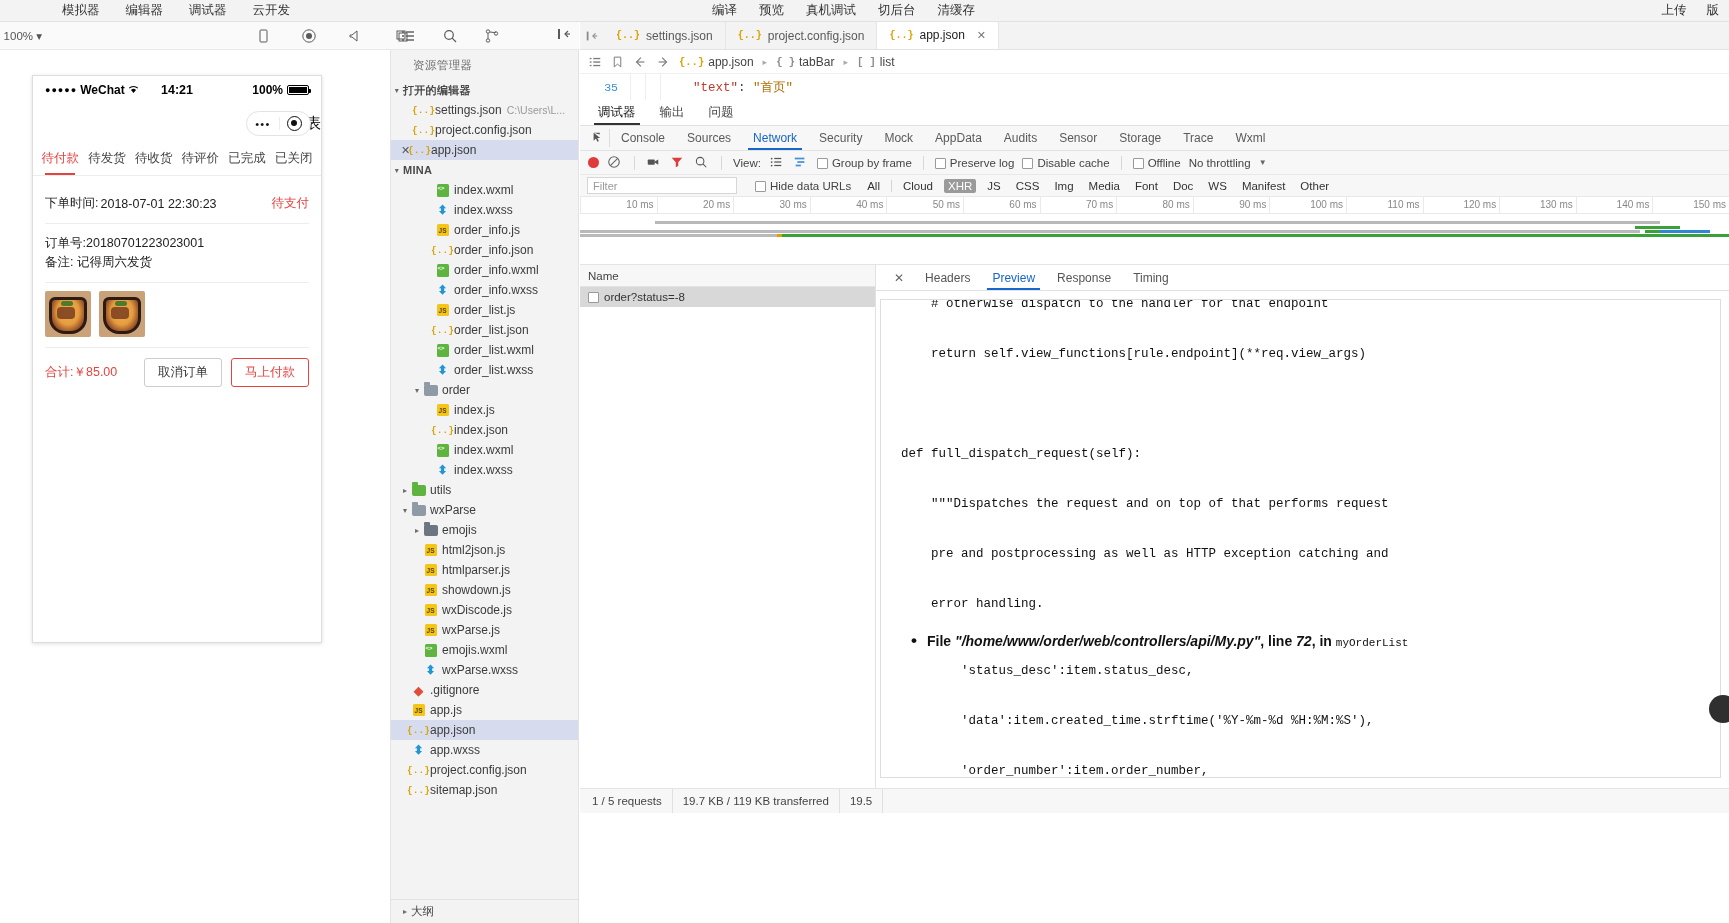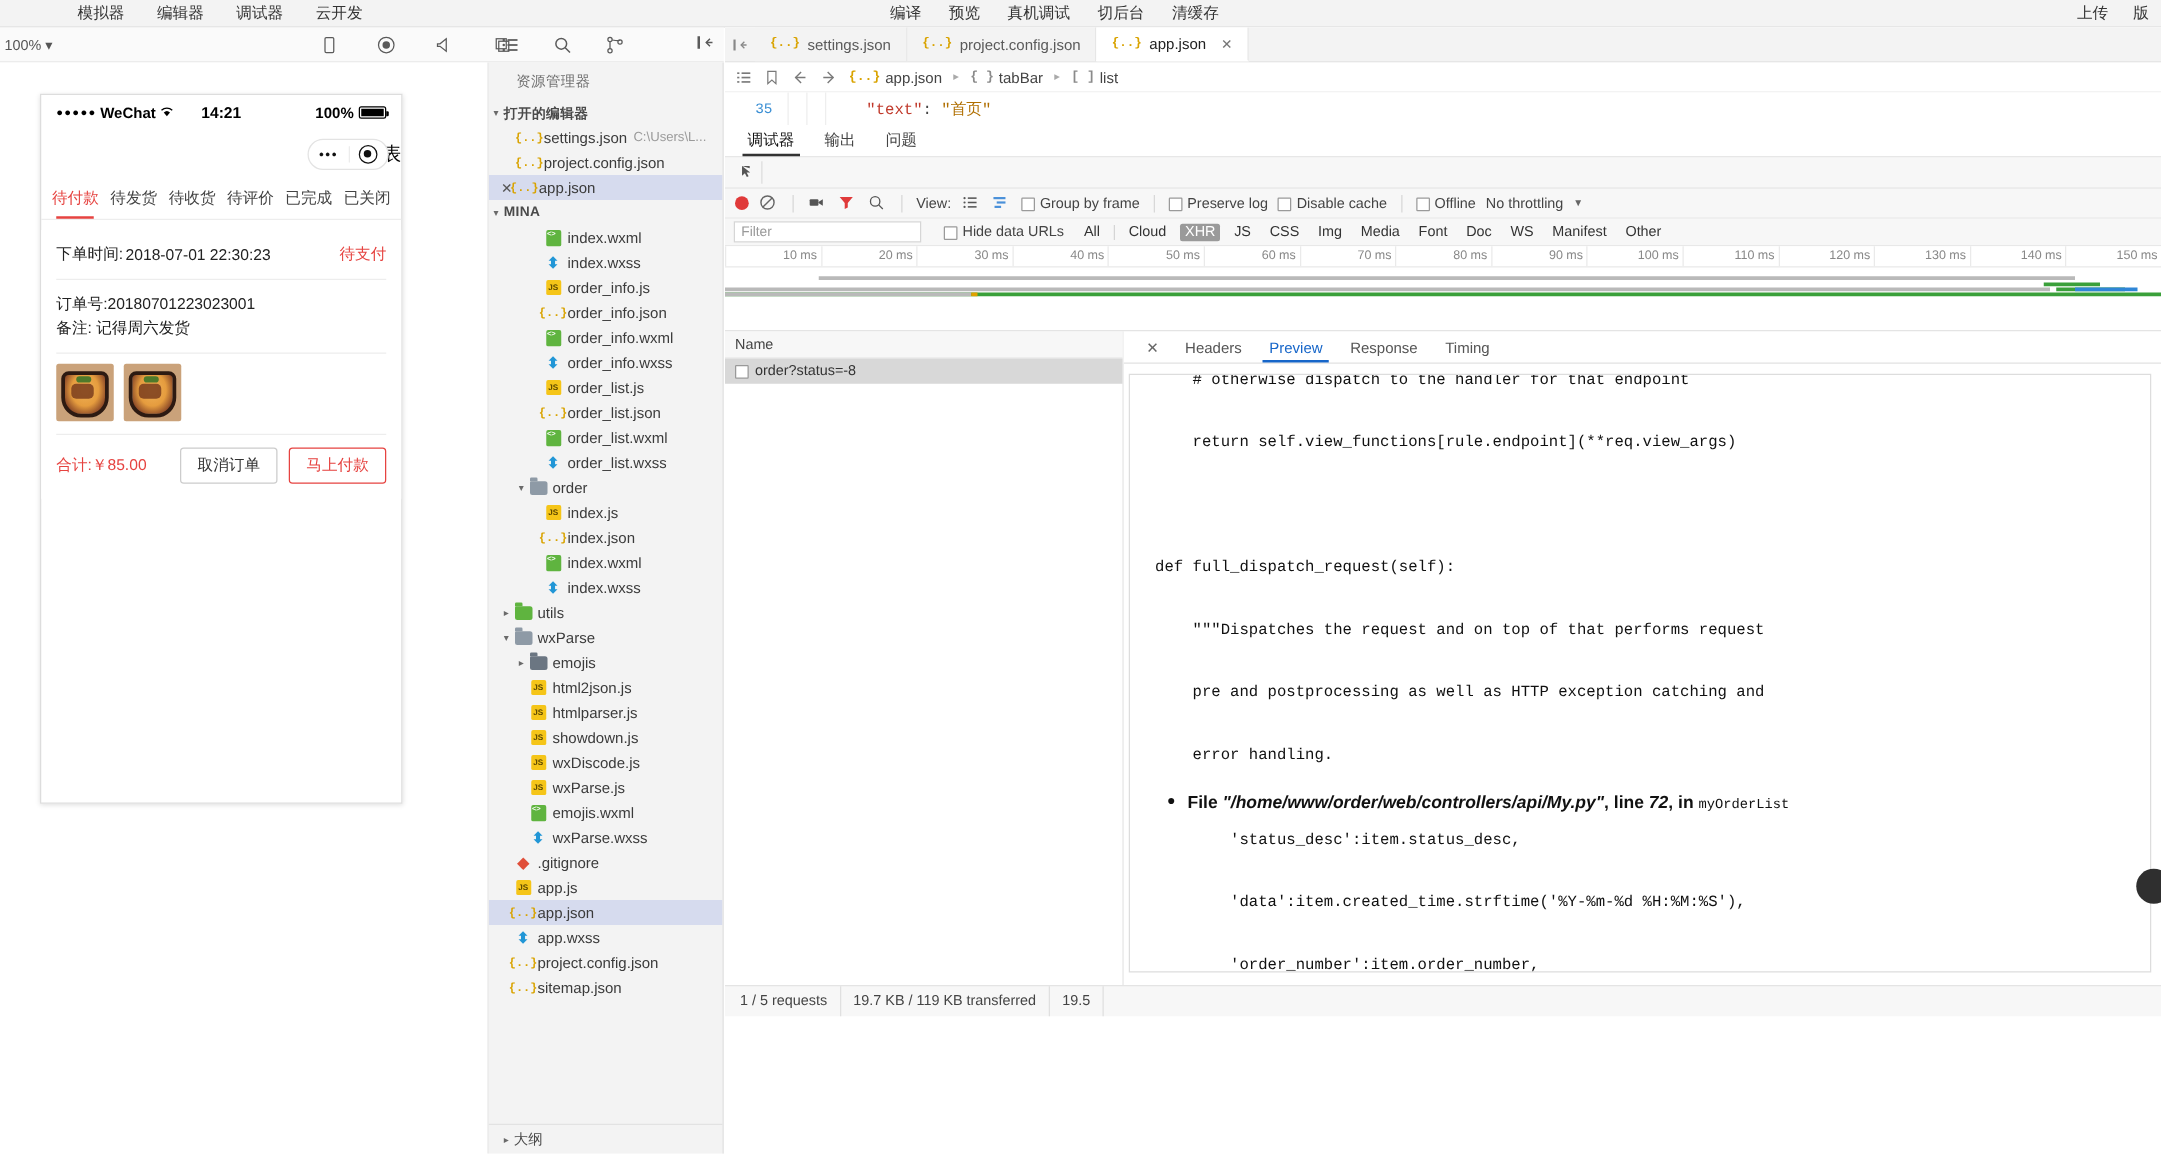--- a/index.html
+++ b/index.html
@@ -184,21 +184,21 @@
   .fsep { width:1px; height:12px; background:#d5d5d5; }
 
   .timeline { height:68px; position:relative; border-bottom:1px solid #e4e4e4; background:#fff;}
   .tl-ruler { position:absolute; left:0; right:0; top:0; height:17px; border-bottom:1px solid #e9e9e9;}
   .tick { position:absolute; top:0; bottom:0; border-left:1px solid #eaeaea; }
   .tick span { position:absolute; right:3px; top:2px; font-size:10px; color:#888; white-space:nowrap;}
   .tl-bar1 { position:absolute; left:75px; top:24px; height:3px; background:#b9b9b9; }
   .tl-bar2 { position:absolute; top:33px; height:3px; }
 
   .split { display:flex; height:523px; }
-  .net-list { width:319px; border-right:1px solid #e2e2e2; background:#fff; }
+  .net-list { width:296px; border-right:1px solid #e2e2e2; background:#fff; }
   .nl-head { height:22px; display:flex; align-items:center; padding-left:8px; font-size:11.5px; color:#444; border-bottom:1px solid #e4e4e4; background:#f7f7f7;}
   .nl-row { height:20px; display:flex; align-items:center; gap:5px; padding-left:8px; font-size:11.5px; color:#333; background:#d8d8d8; cursor:pointer;}
   .nl-ico { width:11px;height:11px;border:1px solid #999;background:#fff;border-radius:1px;}
   .det { flex:1; display:flex; flex-direction:column; background:#fff;}
   .det-tabs { height:26px; display:flex; align-items:center; border-bottom:1px solid #e2e2e2; padding-left:8px; gap:0; background:#fff;}
   .det-x { padding:0 10px; font-size:12px; color:#666; cursor:pointer;}
   .dettab { padding:0 11px; height:100%; display:flex; align-items:center; font-size:12px; color:#555; position:relative; cursor:pointer;}
   .dettab.active { color:#1766c9; }
   .dettab.active::after{content:"";position:absolute;left:6px;right:6px;bottom:0;height:2px;background:#1766c9;}
   .preview-box { flex:1; margin:8px 8px 10px 4px; border:1px solid #ddd; background:#fff; overflow:hidden; position:relative;}
@@ -707,20 +707,33 @@
       <div class="ptab">输出</div>
       <div class="ptab">问题</div>
     </div>
 
     <div class="dt-tabs">
       <span class="dt-inspect">
           <svg width="14" height="14" viewBox="0 0 16 16">
             <path d="M3 2 h7 v2 M3 2 v9 l2.6 -2.4 l1.8 3.6 l1.6 -0.8 l-1.8 -3.5 h3.3 z" fill="#555"></path>
           </svg>
         </span>
+      <div id="dt-tab-container" style="display:flex;height:100%">
+          <div class="dtab">Console</div>
+          <div class="dtab">Sources</div>
+          <div class="dtab active">Network</div>
+          <div class="dtab">Security</div>
+          <div class="dtab">Mock</div>
+          <div class="dtab">AppData</div>
+          <div class="dtab">Audits</div>
+          <div class="dtab">Sensor</div>
+          <div class="dtab">Storage</div>
+          <div class="dtab">Trace</div>
+          <div class="dtab">Wxml</div>
+        </div>
     </div>
 
     <div class="net-toolbar">
       <span class="rec-dot"></span>
       <span class="ic">
           <svg width="14" height="14" viewBox="0 0 16 16">
             <circle cx="8" cy="8" r="6" fill="none" stroke="#666" stroke-width="1.3"></circle>
             <line x1="3.8" y1="12.2" x2="12.2" y2="3.8" stroke="#666" stroke-width="1.3"></line>
           </svg>
         </span>

